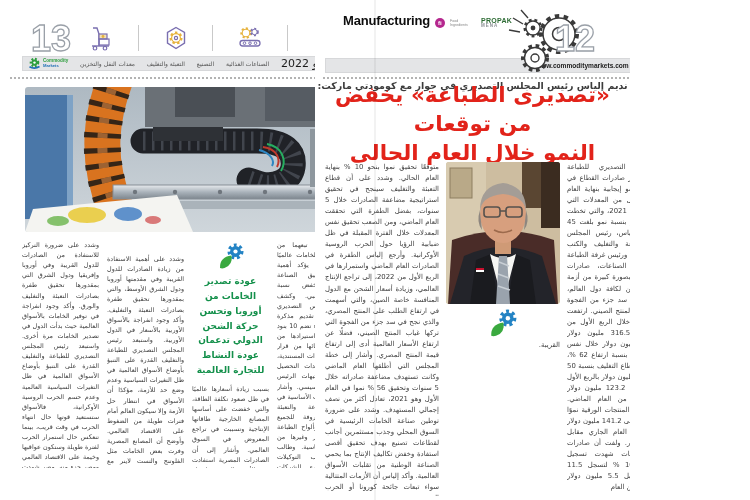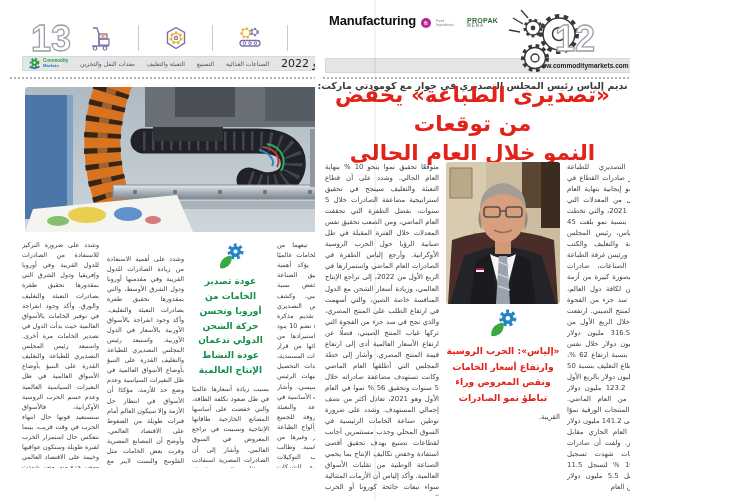--- a/index.html
+++ b/index.html
@@ -22,21 +22,21 @@
   .cm-text{display:flex;flex-direction:column;line-height:1.05;font-family:"Liberation Sans",sans-serif;}
   .cm-l1{font-size:4.6px;font-weight:bold;color:#2e9e3f;}
   .cm-l2{font-size:4.2px;font-weight:bold;color:#1f6fb5;}
 
   .iconrow{position:absolute;display:flex;align-items:center;justify-content:space-between;}
   .icon-sep{width:1px;height:26px;background:#c9c9c9;}
 
   
   .brandblock{position:absolute;left:14px;top:14px;font-family:"Liberation Sans",sans-serif;}
   .brand1{font-size:17px;font-weight:800;color:#0d0d0d;letter-spacing:-.3px;line-height:1.05;}
-  .brand2row{display:flex;align-items:flex-end;gap:5px;}
+  .brand2row{display:flex;align-items:flex-end;gap:5px;margin-left:14px;}
   .brand2{font-size:13px;font-weight:800;color:#0d0d0d;letter-spacing:-.2px;line-height:1.1;}
   .fi-circle{width:10px;height:10px;border-radius:50%;background:#b5278e;color:#fff;
              font-size:6px;font-weight:bold;display:flex;align-items:center;justify-content:center;}
   .fi-cap{font-size:3.6px;color:#888;line-height:1.1;width:26px;}
   .propak{display:flex;flex-direction:column;line-height:1;}
   .propak-main{font-size:7px;font-weight:800;color:#2c6b33;letter-spacing:.3px;}
   .propak-sub{font-size:4.5px;font-weight:bold;color:#8a8f94;letter-spacing:1px;}
   .url-text{font-size:6.6px;font-weight:bold;color:#222;font-family:"Liberation Sans",sans-serif;}
 
   
@@ -184,21 +184,21 @@
       </div>
       <div class="col" style="width:77px;">
         <div class="logo-center">
           <svg width="28" height="28" viewBox="0 0 28 28">
             <circle cx="18.5" cy="9.5" r="6" fill="none" stroke="#2383c4" stroke-width="4" stroke-dasharray="2.6 2.6"></circle>
             <circle cx="18.5" cy="9.5" r="5.4" fill="#2383c4"></circle>
             <circle cx="18.5" cy="9.5" r="2.1" fill="#fff"></circle>
             <path d="M3,26 Q2.5,15 14.5,13.5 Q16,23 7.5,26 Q5,26.8 3,26 Z" fill="#3aa93f"></path>
           </svg>
         </div>
-        <div class="greenhead">عودة تصدير الخامات من أوروبا وتحسن حركة الشحن الدولي تدعمان عودة النشاط الإنتاج العالمية</div>
+        <div class="greenhead">عودة تصدير الخامات من أوروبا وتحسن حركة الشحن الدولي تدعمان عودة النشاط للتجارة العالمية</div>
         <p class="coltext" style="margin:0;">بسبب زيادة أسعارها عالميًا في ظل صعود تكلفة الطاقة، والتي خفضت على أساسها المصانع الخارجية طاقاتها الإنتاجية وتسببت في تراجع المعروض في السوق العالمي. وأشار إلى أن الصادرات المصرية استفادت من الأزمة الصينية وارتفاع تكاليف الشحن منها لكل دول العالم، والتي منحت المنتج المصري ميزة تنافسية من حيث الأسعار في الأسواق القريبة سواء الخليج العربي أو دول القارة السمراء، وأوروبا.</p>
       </div>
       <div class="col" style="width:77px;margin-top:14px;">
         <p class="coltext" style="margin:0;">وشدد على أهمية الاستفادة من زيادة الصادرات للدول القريبة وفي مقدمتها أوروبا ودول الشرق الأوسط، والتي بمقدورها تحقيق طفرة بصادرات التعبئة والتغليف. وأكد وجود انفراجة بالأسواق الأوربية بالأسعار في الدول الأوربية. واستبعد رئيس المجلس التصديري للطباعة والتغليف القدرة على التنبؤ بأوضاع الأسواق العالمية في ظل التغيرات السياسية وعدم وضع حد للأزمة، مؤكدًا أن الأسواق في انتظار حل الأزمة وإلا سيكون العالم أمام فترات طويلة من الضغوط على الاقتصاد العالمي. وأوضح أن المصانع المصرية وفرت بعض الخامات مثل الفلوتنج والتست لاينر مع تحقيق الاكتفاء الذاتي منها وتصدير الفائض للخارج.</p>
       </div>
       <div class="col" style="width:77px;">
         <p class="coltext" style="margin:0;">وشدد على ضرورة التركيز للاستفادة من الصادرات للدول القريبة وفي أوروبا وإفريقيا ودول الشرق التي بمقدورها تحقيق طفرة بصادرات التعبئة والتغليف والورق. وأكد وجود انفراجة في توفير الخامات بالأسواق العالمية حيث بدأت الدول في تصدير الخامات مرة أخرى. واستبعد رئيس المجلس التصديري للطباعة والتغليف القدرة على التنبؤ بأوضاع الأسواق العالمية في ظل التغيرات السياسية العالمية وعدم حسم الحرب الروسية الأوكرانية، فالأسواق ستستعيد قوتها حال انتهاء الحرب في وقت قريب، بينما تنعكس حال استمرار الحرب لفترة طويلة وستكون عواقبها وخيمة على الاقتصاد العالمي ومصر جزء منه. مصر شهدت طفرة في إنتاج خامات مثل المنتجة للورق واللاينر، ونجحت مصر في الاكتفاء الذاتي من تلك الخامات.</p>
       </div>
     </div>
   </section>
@@ -297,21 +297,20 @@
           </svg>
         </div>
         <div class="logo-center" style="margin-top:4px;">
           <svg width="30" height="30" viewBox="0 0 28 28">
             <circle cx="18.5" cy="9.5" r="6" fill="none" stroke="#2383c4" stroke-width="4" stroke-dasharray="2.6 2.6"></circle>
             <circle cx="18.5" cy="9.5" r="5.4" fill="#2383c4"></circle>
             <circle cx="18.5" cy="9.5" r="2.1" fill="#fff"></circle>
             <path d="M3,26 Q2.5,15 14.5,13.5 Q16,23 7.5,26 Q5,26.8 3,26 Z" fill="#3aa93f"></path>
           </svg>
         </div>
-        <div class="quote">«إلياس»: الحرب الروسية وارتفاع أسعار الخامات ونقص المعروض وراء تباطؤ نمو الصادرات</div>
         <p class="coltext-lg" style="margin:0 0 3px 0;">القريبة.</p>
       </div>
       <div class="col" style="width:114px;">
         <p class="coltext-lg" style="margin:0;">متوقعًا تحقيق نموا بنحو 10 % بنهاية العام الحالي. وشدد على أن قطاع التعبئة والتغليف سينجح في تحقيق استراتيجية مضاعفة الصادرات خلال 5 سنوات، بفضل الطفرة التي تحققت العام الماضي، ومن الصعب تحقيق نفس المعدلات خلال الفترة المقبلة في ظل ضبابية الرؤيا حول الحرب الروسية الأوكرانية. وأرجع إلياس الطفرة في الصادرات العام الماضي واستمرارها في الربع الأول من 2022، إلى تراجع الإنتاج العالمي، وزيادة أسعار الشحن مع الدول المنافسة خاصة الصين، والتي أسهمت في ارتفاع الطلب على المنتج المصري، والذي نجح في سد جزء من الفجوة التي تركها غياب المنتج الصيني، فضلًا عن ارتفاع الأسعار العالمية أدى إلى ارتفاع قيمة المنتج المصري. وأشار إلى خطة المجلس التي أطلقها العام الماضي وكانت تستهدف مضاعفة صادراته خلال 5 سنوات وتحقيق 56 % نموا في العام الأول وهو 2021، تعادل أكثر من نصف إجمالي المستهدف. وشدد على ضرورة توطين صناعة الخامات الرئيسية في السوق المحلي وجذب مستثمرين أجانب لقطاعات تصنيع بهدف تحقيق أقصى استفادة وخفض تكاليف الإنتاج بما يحمي الصناعة الوطنية من تقلبات الأسواق العالمية. وأكد إلياس أن الأزمات المتتالية سواء تبعات جائحة كورونا أو الحرب الروسية</p>
       </div>
     </div>
   </section>
 
 </div>
 <div class="gutter"></div>

